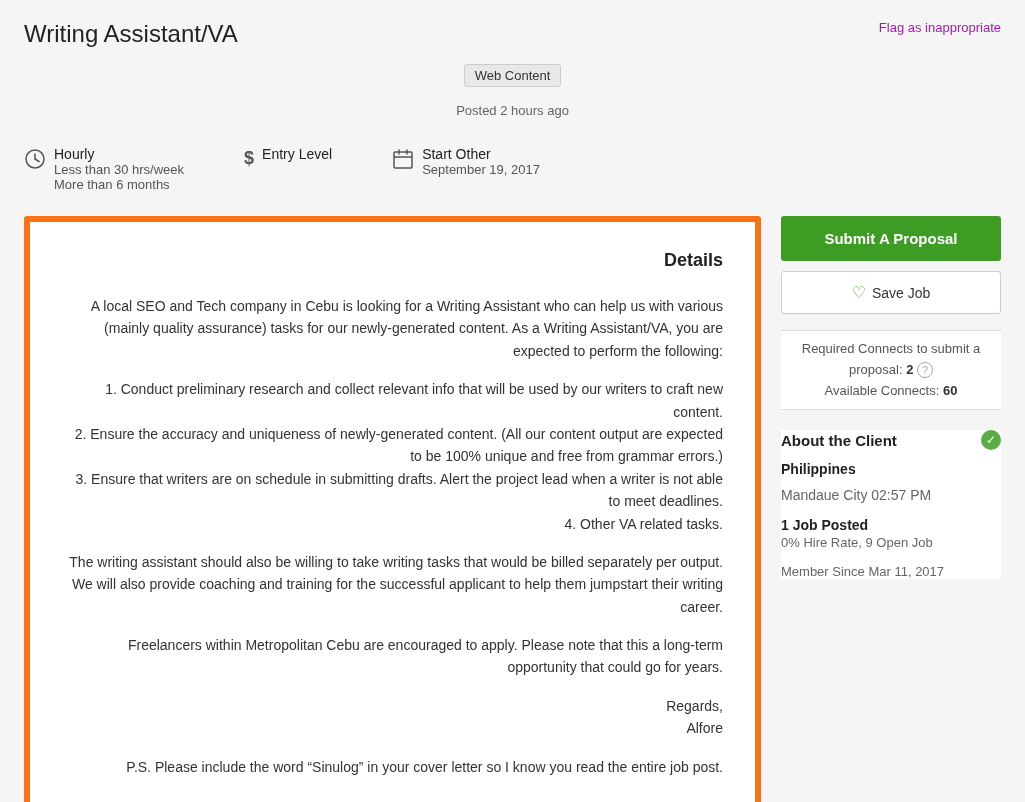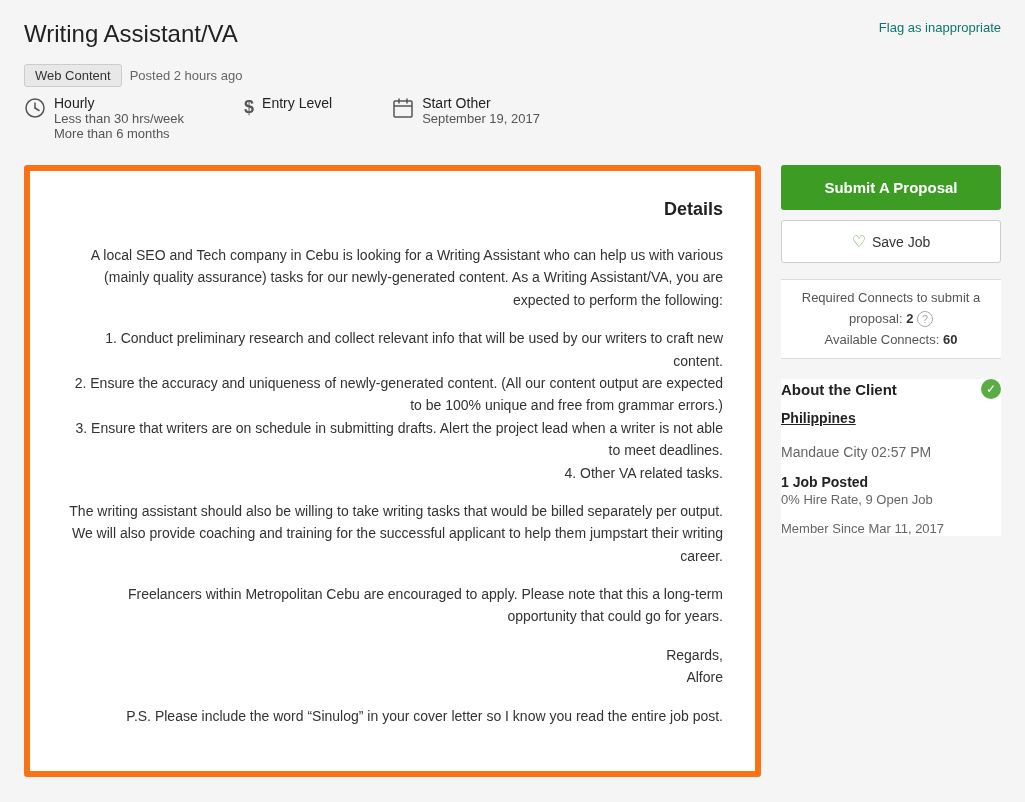--- a/index.html
+++ b/index.html
@@ -20,31 +20,32 @@
       justify-content: space-between;
       align-items: flex-start;
       margin-bottom: 16px;
     }
     .job-title {
       font-size: 24px;
       font-weight: normal;
       color: #222;
     }
     .flag-link {
-      color: #0f766e;
+      color: #a21caf;
       font-size: 13px;
       cursor: pointer;
       text-decoration: none;
     }
 
     .meta-row {
       display: flex;
       align-items: center;
-      gap: 8px;
-      margin-bottom: 8px;
+      gap: 16px;
+      margin-bottom: 28px;
+      flex-direction: column;
     }
     .tag-badge {
       background: #e8e8e8;
       border: 1px solid #ccc;
       border-radius: 3px;
       padding: 3px 10px;
       font-size: 13px;
       color: #333;
     }
     .posted-time {
@@ -199,22 +200,21 @@
       display: inline-flex;
       align-items: center;
       justify-content: center;
       color: #fff;
       font-size: 12px;
     }
     .client-location {
       font-weight: bold;
       font-size: 14px;
       color: #222;
-      margin-bottom: 18px;
-      text-decoration: underline;
+      margin-bottom: 10px;
     }
     .client-city {
       font-size: 14px;
       color: #666;
       margin-bottom: 14px;
     }
     .client-jobs-label {
       font-weight: bold;
       font-size: 14px;
       color: #222;

